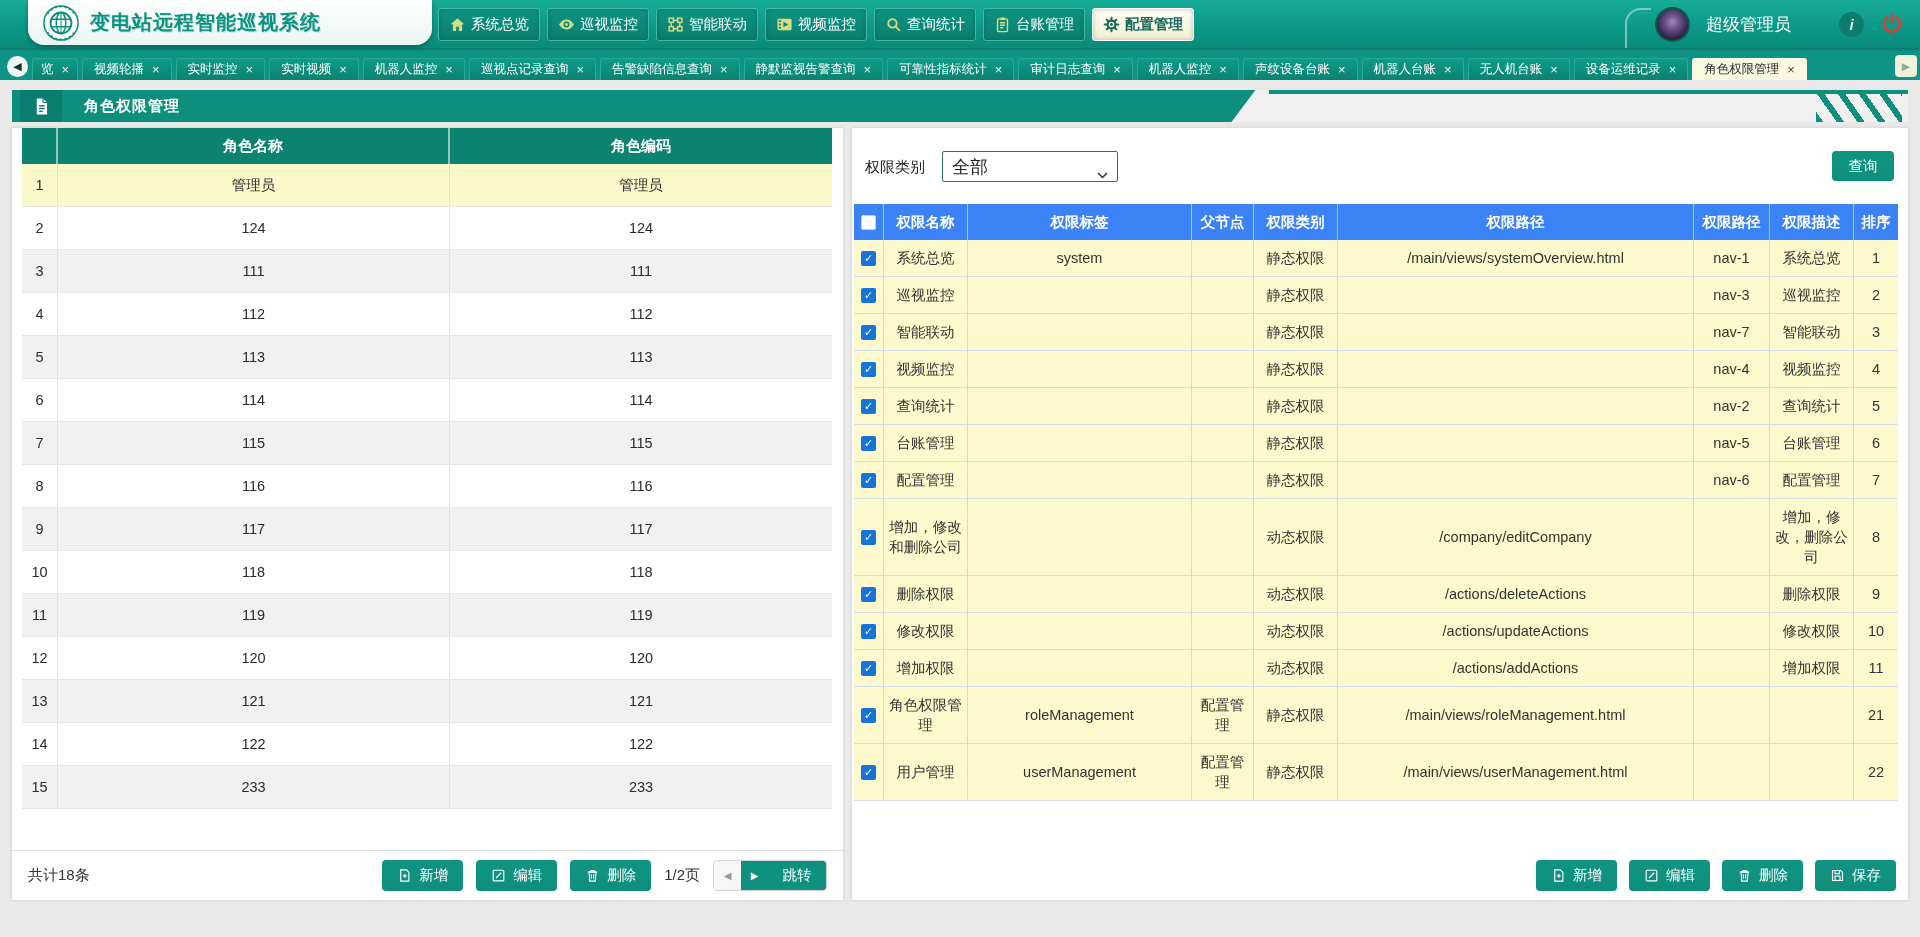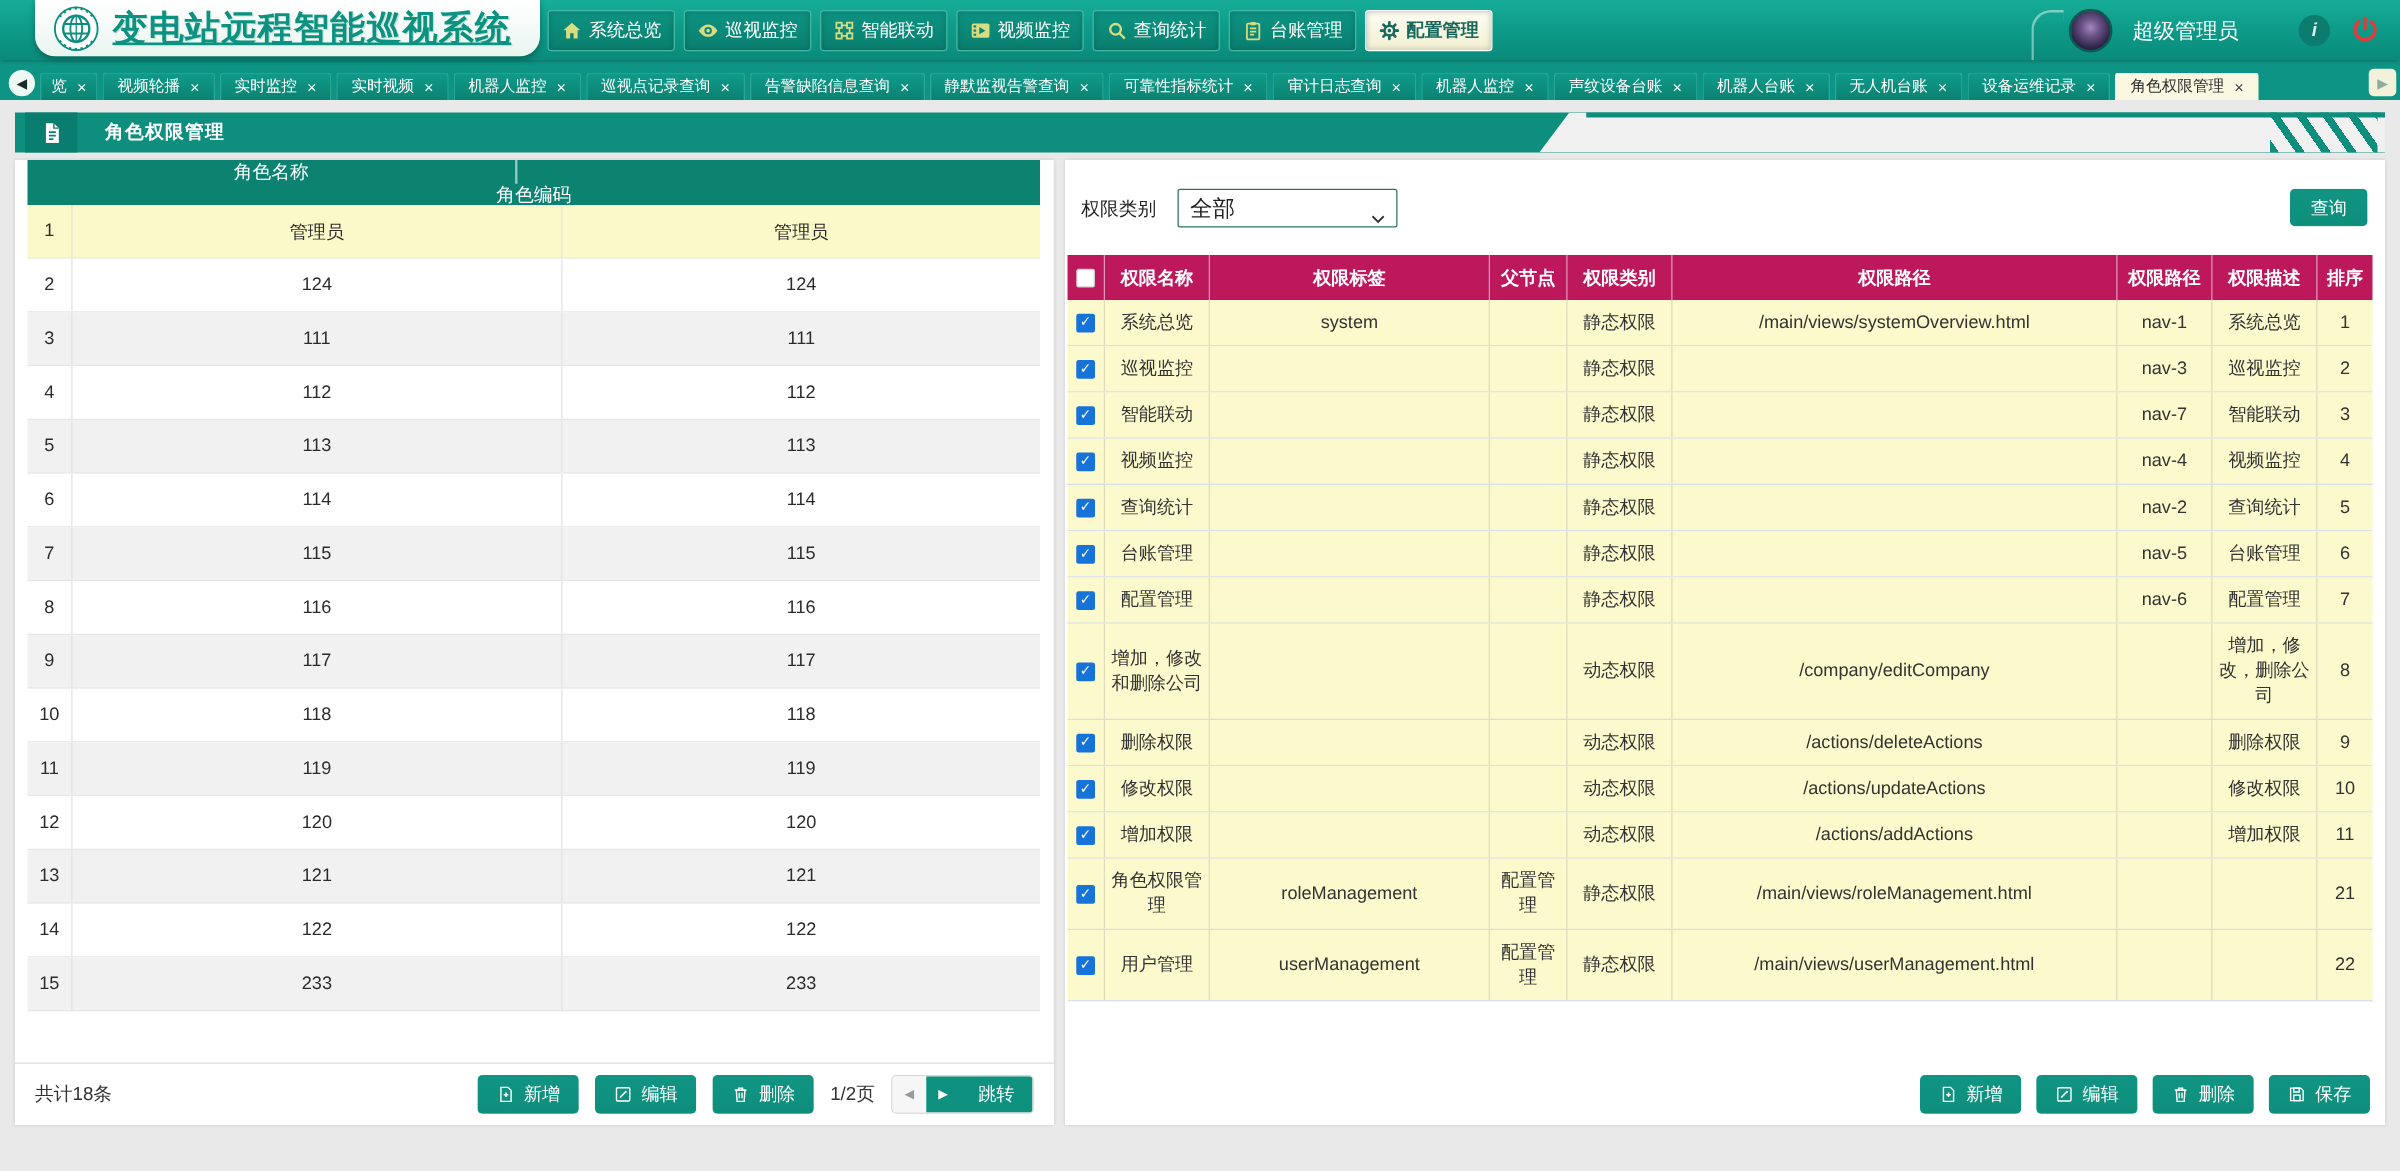--- a/index.html
+++ b/index.html
@@ -9,22 +9,22 @@
 
   
   .header { position:absolute; top:0; left:0; right:0; height:48px;
     background:linear-gradient(180deg,#17ad99 0%,#0e9c8a 45%,#0a8a79 100%);
     box-shadow:0 1px 3px rgba(0,0,0,.25); z-index:5; }
   .logo-card { position:absolute; left:28px; top:0; width:404px; height:45px;
     background:linear-gradient(180deg,#ffffff,#e9f5f0);
     border-radius:0 0 16px 16px; display:flex; align-items:center; gap:10px;
     padding-left:14px; box-shadow:0 2px 5px rgba(0,0,0,.3); }
   .logo { width:38px; height:38px; flex:0 0 auto; }
-  .app-title { font-size:28px; font-weight:bold; color:#0d9181; letter-spacing:1px;
-    text-shadow:1px 1px 0 rgba(180,220,210,.8); white-space:nowrap;text-decoration:underline; }
+  .app-title { font-size:20px; font-weight:bold; color:#0d9181; letter-spacing:1px;
+    text-shadow:1px 1px 0 rgba(180,220,210,.8); white-space:nowrap; }
   .nav { position:absolute; left:438px; top:8px; display:flex; gap:7px; }
   .nav-btn { height:33px; min-width:96px; padding:0 10px; display:flex; align-items:center;
     justify-content:center; gap:5px; background:linear-gradient(180deg,#0d9382,#0a7f6f);
     border:1px solid #43b7a2; border-radius:3px; color:#fff; font-size:14.5px;
     box-shadow:inset 0 0 5px rgba(0,40,35,.25); cursor:pointer; white-space:nowrap; }
   .nav-btn .icon { width:17px; height:17px; color:#d8dd82; display:inline-flex; }
   .nav-btn .icon svg { width:100%; height:100%; }
   .nav-btn.active { background:linear-gradient(180deg,#fffef4,#f3efd2);
     color:#17685a; border-color:#ffffff; font-weight:bold; }
   .nav-btn.active .icon { color:#17685a; }
@@ -77,21 +77,21 @@
     clip-path:polygon(30px 0, 100% 0, 100% 100%, 6px 100%); }
   .deco-topline { position:absolute; top:0; left:44px; right:0; height:4px; background:#0e8e7d; }
   .deco-stripes { position:absolute; right:6px; top:0; width:86px; height:32px;
     background:repeating-linear-gradient(55deg,#0e8e7d 0 6px,rgba(0,0,0,0) 6px 17px); }
 
   
   .left-panel { position:absolute; left:12px; top:48px; width:831px; bottom:37px;
     background:#fff; box-shadow:0 0 3px rgba(0,0,0,.12); }
   .role-table { position:absolute; top:0; left:10px; right:11px; }
   .role-header { display:flex; height:36px; background:#0c8271; color:#fff;
-    font-weight:normal; font-size:15px;flex-direction:column; }
+    font-weight:bold; font-size:15px; }
   .role-header .hc { display:flex; align-items:center; justify-content:center;
     border-right:2px solid rgba(255,255,255,.55); }
   .role-header .hc:last-child { border-right:none; }
   .rc0 { width:36px; flex:0 0 auto; }
   .rc1 { width:392px; flex:0 0 auto; }
   .rc2 { flex:1; }
   .role-row { display:flex; height:43px; font-size:14.5px; color:#2b2b2b;
     border-bottom:1px solid #e6e6e6; background:#fff; cursor:pointer; }
   .role-row .cc { display:flex; align-items:center; justify-content:center;
     border-right:1px solid #e2e2e2; }
@@ -121,21 +121,21 @@
   
   .right-panel { position:absolute; left:852px; right:12px; top:48px; bottom:37px;
     background:#fff; box-shadow:0 0 3px rgba(0,0,0,.12); }
   .filter-label { position:absolute; left:13px; top:30px; font-size:15px; color:#222; }
   .filter-select { position:absolute; left:90px; top:23px; width:176px; height:31px;
     border:1px solid #2c7063; border-radius:2px; background:#fff; font-size:18px;
     color:#222; display:flex; align-items:center; padding:0 9px; cursor:pointer; }
   .filter-select .chev { margin-left:auto; width:11px; height:7px; }
   .query-btn { position:absolute; right:14px; top:23px; width:62px; height:30px; }
   .perm-table { position:absolute; top:76px; left:2px; right:10px; }
-  .perm-header { display:flex; height:36px; background:#be185d; color:#fff;
+  .perm-header { display:flex; height:36px; background:#3b82f6; color:#fff;
     font-weight:bold; font-size:14.5px; }
   .perm-header .hc { display:flex; align-items:center; justify-content:center;
     border-right:1px solid rgba(255,255,255,.55); padding:0 2px; }
   .perm-header .hc:last-child { border-right:none; }
   .pc0 { width:30px; flex:0 0 auto; }
   .pc1 { width:84px; flex:0 0 auto; }
   .pc2 { width:224px; flex:0 0 auto; }
   .pc3 { width:62px; flex:0 0 auto; }
   .pc4 { width:84px; flex:0 0 auto; }
   .pc5 { width:356px; flex:0 0 auto; }

